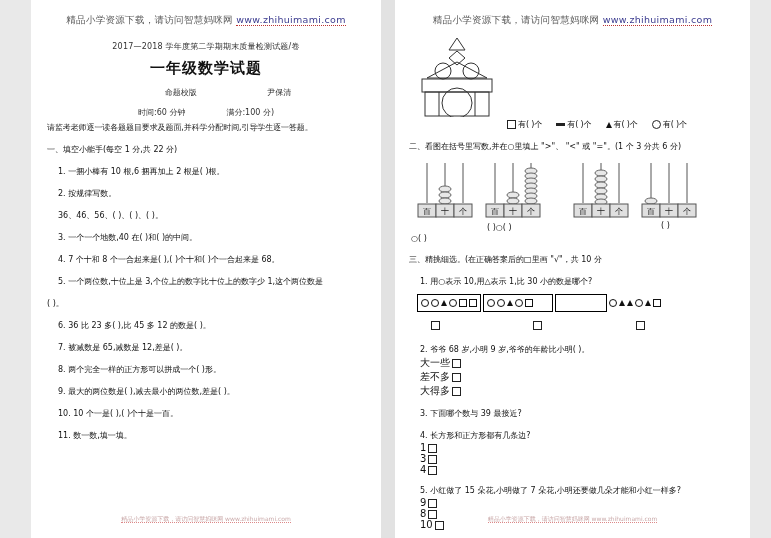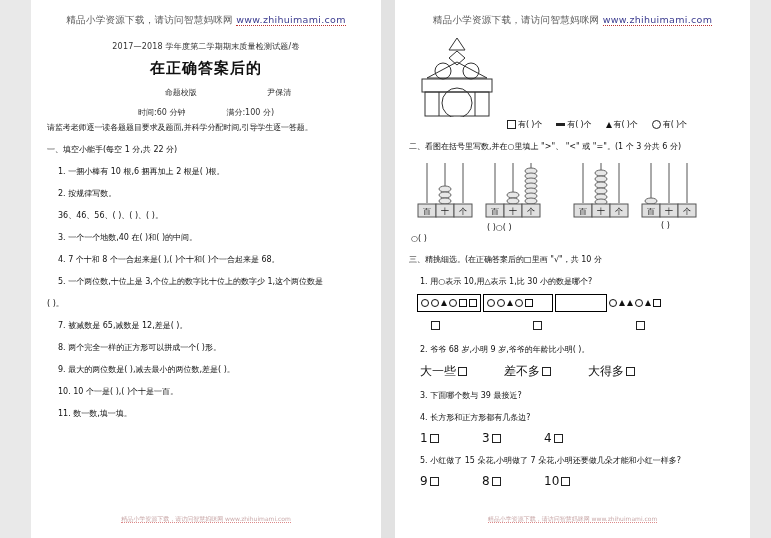--- a/index.html
+++ b/index.html
@@ -62,21 +62,21 @@
   }
   .legend .it{display:flex;align-items:center;gap:2px;}
   .sq{display:inline-block;width:7px;height:7px;border:1px solid #222;}
   .bar{display:inline-block;width:9px;height:3px;background:#222;}
   .cir{display:inline-block;width:7px;height:7px;border:1px solid #222;border-radius:50%;}
 
   .abwrap{display:flex;margin-top:6px;padding-left:6px;gap:6px;align-items:flex-end;}
   .abpair{display:flex;gap:8px;}
   .ansline{font-size:8px;color:#111;}
 
-  .opt-row{display:flex;font-size:12px;color:#111;margin-top:7px;padding-left:11px;}
+  .opt-row{display:flex;font-size:10px;color:#111;padding-left:11px;flex-direction:column;}
   .opt-row .o{width:84px;}
   .box{display:inline-block;width:7px;height:7px;border:1px solid #222;vertical-align:middle;margin-left:2px;}
 
   .shaperow{display:flex;align-items:center;margin-top:6px;padding-left:8px;gap:2px;}
   .optbox{border:1.2px solid #000;padding:2px 3px;display:flex;align-items:center;gap:2px;min-height:12px;}
   .chk-row{display:flex;margin-top:3px;padding-left:20px;}
   .chk-row .c{width:106px;}
   .s-c{display:inline-block;width:6px;height:6px;border:1px solid #111;border-radius:50%;}
   .s-t{display:inline-block;width:0;height:0;border-left:3.5px solid transparent;border-right:3.5px solid transparent;border-bottom:6px solid #111;}
   .s-s{display:inline-block;width:6px;height:6px;border:1px solid #111;}
@@ -87,21 +87,21 @@
 <div class="spread">
 
   <div class="page left">
 
     <div class="wm">
       <span>精品小学资源下载，请访问智慧妈咪网</span>
       <span class="url">www.zhihuimami.com</span>
     </div>
 
     <div class="subhead">2017—2018 学年度第二学期期末质量检测试题/卷</div>
-    <div class="title">在正确答案后的</div>
+    <div class="title">一年级数学试题</div>
 
     <div class="byline">
       <span>命题校版</span>
       <span>尹保清</span>
     </div>
 
     <div class="meta">
       <span>时间:60 分钟</span>
       <span>满分:100 分)</span>
     </div>
@@ -110,20 +110,21 @@
 
     <div class="sec">一、填空小能手(每空 1 分,共 22 分)</div>
 
     <div class="q indent">1. 一捆小棒有 10 根,6 捆再加上 2 根是(    )根。</div>
     <div class="q indent">2. 按规律写数。</div>
     <div class="q indent">36、46、56、(     )、(     )、(     )。</div>
     <div class="q indent">3. 一个一个地数,40 在(     )和(     )的中间。</div>
     <div class="q indent">4. 7 个十和 8 个一合起来是(    ),(    )个十和(    )个一合起来是 68。</div>
     <div class="q indent">5. 一个两位数,十位上是 3,个位上的数字比十位上的数字少 1,这个两位数是</div>
     <div class="q hang">(    )。</div>
+    <div class="q indent">6. 36 比 23 多(    ),比 45 多 12 的数是(    )。</div>
     <div class="q indent">7. 被减数是 65,减数是 12,差是(    )。</div>
     <div class="q indent">8. 两个完全一样的正方形可以拼成一个(    )形。</div>
     <div class="q indent">9. 最大的两位数是(    ),减去最小的两位数,差是(    )。</div>
     <div class="q indent">10. 10 个一是(    ),(    )个十是一百。</div>
     <div class="q indent">11. 数一数,填一填。</div>
 
     <div class="footer">
       <span class="u">精品小学资源下载，请访问智慧妈咪网 www.zhihuimami.com</span>
     </div>
   </div>

